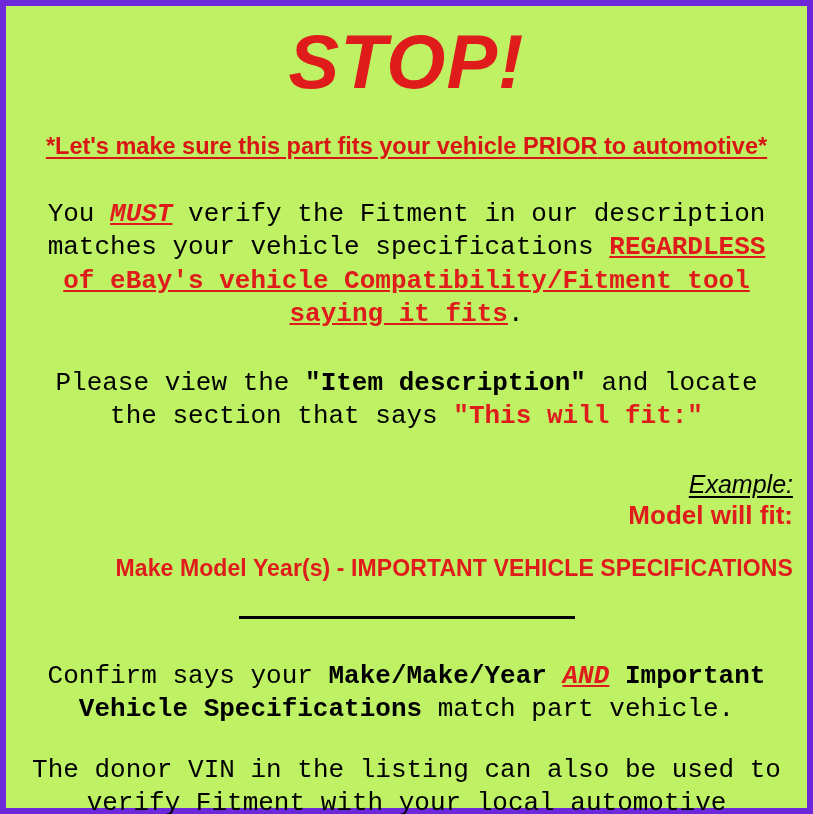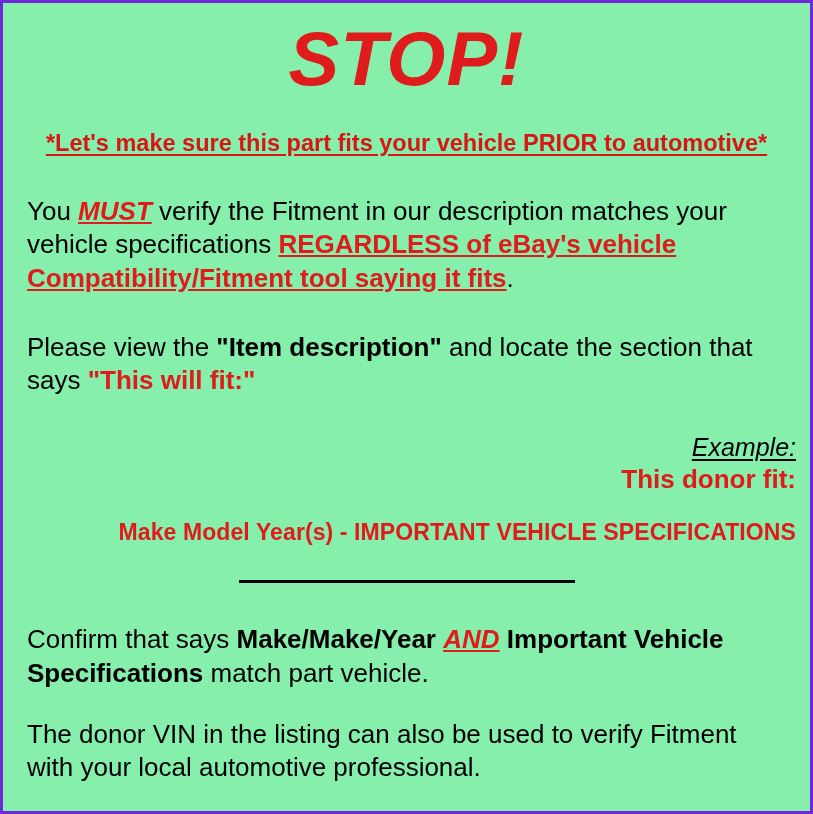--- a/index.html
+++ b/index.html
@@ -11,22 +11,22 @@
     width: 813px;
     height: 814px;
     overflow: hidden;
     font-family: "Liberation Sans", sans-serif;
   }
 
   .notice-frame {
     box-sizing: border-box;
     width: 813px;
     height: 814px;
-    border: 3px solid #6d28d9;
-    background: #86efac;
+    border: 6px solid #6d28d9;
+    background: #bef264;
     display: block;
     position: relative;
   }
 
   .notice-inner {
     box-sizing: border-box;
     width: 100%;
     height: 100%;
     padding: 0 14px;
     text-align: center;
@@ -56,27 +56,27 @@
     text-decoration: underline;
     text-underline-offset: 3px;
     margin: 33px 0 0 0;
     white-space: nowrap;
     text-align: center;
   }
   .subheading .ital { }
 
   
   .para {
-    font-family: Liberation Sans, sans-serif;
+    font-family: Liberation Mono, monospace;
     font-size: 26px;
     line-height: 1.28;
     color: #000000;
     margin: 0;
     padding: 0 10px;
-    text-align: left;
+    text-align: center;
   }
   .para-must { margin-top: 38px; }
   .para-view { margin-top: 36px; }
   .para-confirm { margin-top: 34px; }
   .para-vin { margin-top: 28px; }
 
   .b { font-weight: bold; }
   .redb { color: #e01b1b; font-weight: bold; }
   .must {
     color: #e01b1b;
@@ -163,28 +163,28 @@
     </p>
 
     <p class="para para-view">
       <span>Please view the </span><span class="b">"Item description"</span><span> and locate the section that says </span><span class="redb">"This will fit:"</span>
     </p>
 
     <div class="example-block">
       <div>
         <span class="example-label">Example:</span>
       </div>
-      <div class="example-fit">This donor fit:</div>
+      <div class="example-fit">Model will fit:</div>
       <div class="example-spec">Make Model Year(s) - IMPORTANT VEHICLE SPECIFICATIONS</div>
     </div>
 
     <div class="divider-wrap">
       <span class="divider"></span>
     </div>
 
     <p class="para para-confirm">
-      <span>Confirm that says </span><span class="b">Make/Make/Year</span><span>&nbsp;</span><span class="and">AND</span><span>&nbsp;</span><span class="b">Important Vehicle Specifications</span><span> match part vehicle.</span>
+      <span>Confirm says your </span><span class="b">Make/Make/Year</span><span>&nbsp;</span><span class="and">AND</span><span>&nbsp;</span><span class="b">Important Vehicle Specifications</span><span> match part vehicle.</span>
     </p>
 
     <p class="para para-vin">The donor VIN in the listing can also be used to verify Fitment with your local automotive professional.</p>
 
   </div>
 </div>
 
 </body></html>

